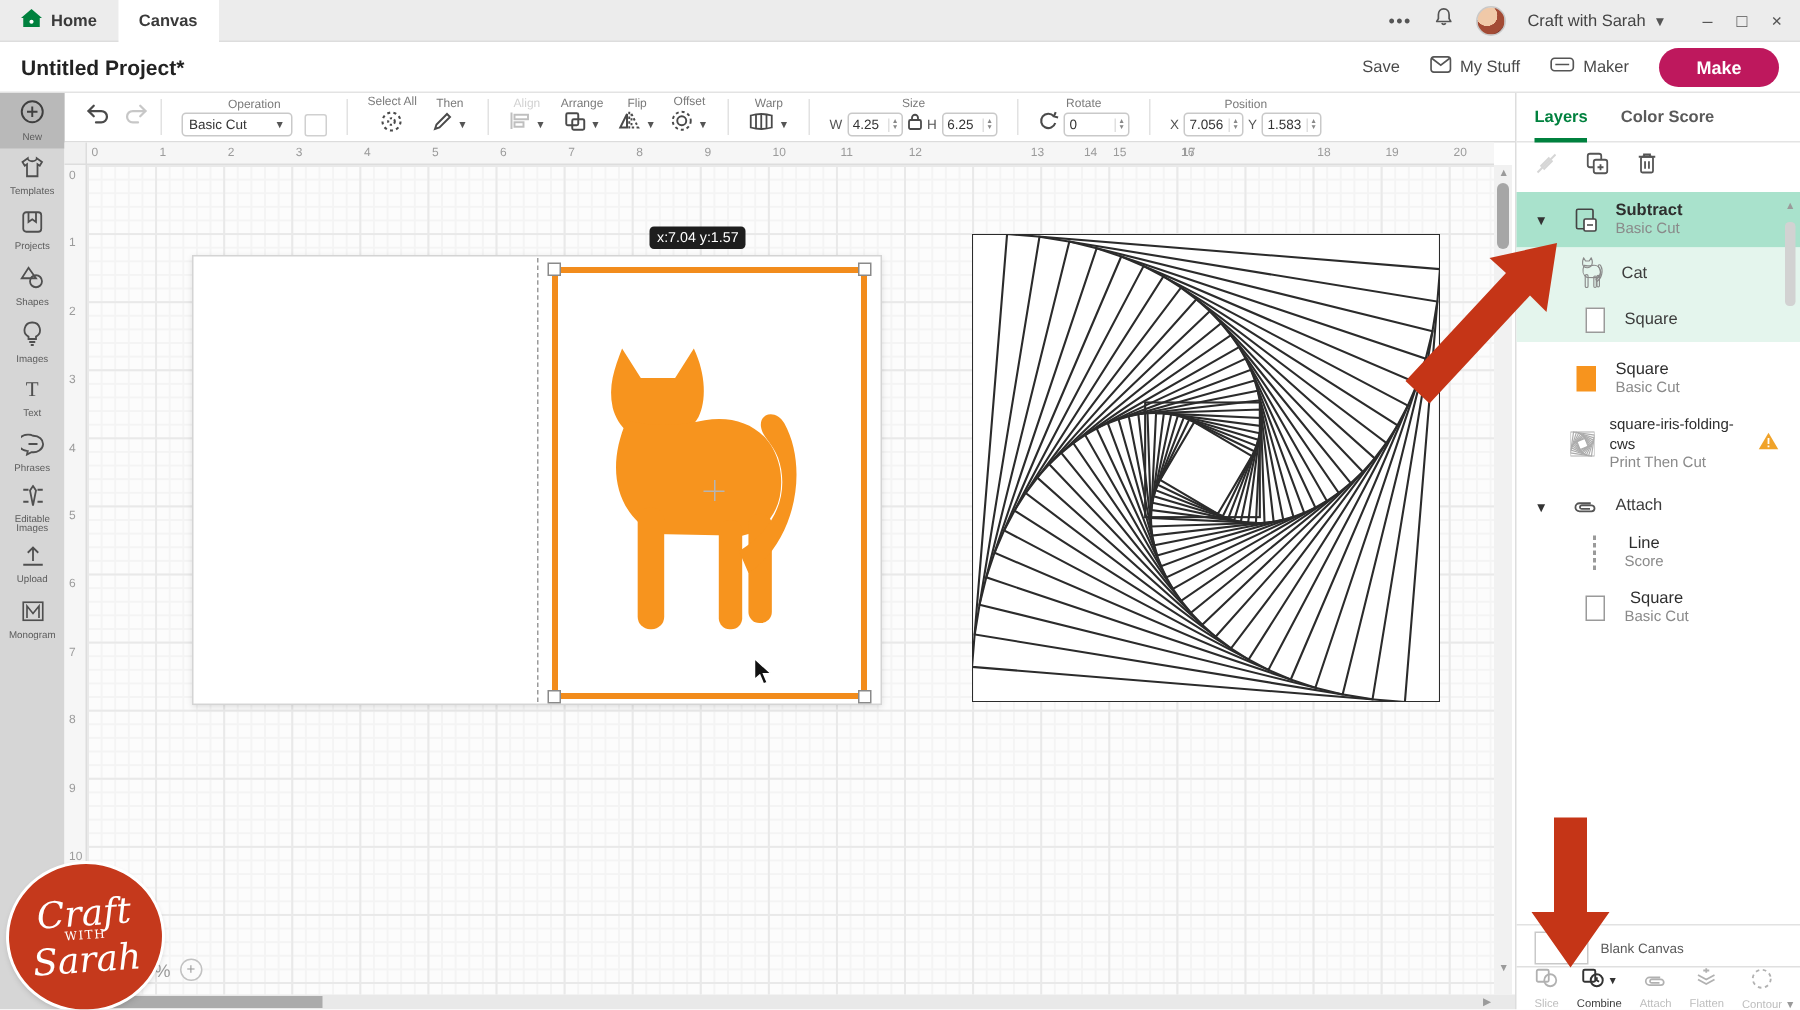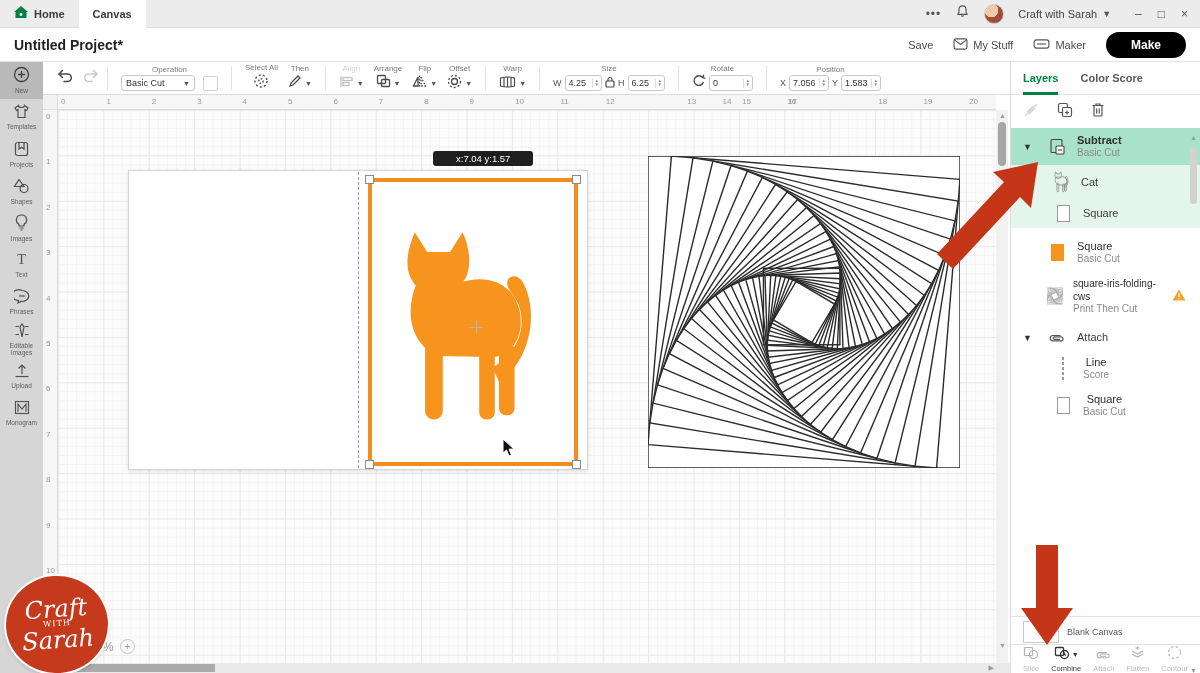--- a/index.html
+++ b/index.html
@@ -16,21 +16,21 @@
   .avatar { width:20px; height:20px; border-radius:50%; background:radial-gradient(circle at 35% 30%, #f0c9a8 0 40%, #a34b35 41% 75%, #7c3326 76%); border:1px solid #c9c9c9; }
   .account { font-size:11px; color:#444; display:flex; align-items:center; gap:5px; }
   .winctl { font-size:12px; color:#555; display:flex; gap:16px; margin-left:10px; }
   .chev { font-size:9px; color:#555; }
 
   
   .header { position:absolute; left:0; top:28px; width:1200px; height:34px; background:#fff; border-bottom:1px solid #e3e3e3; display:flex; align-items:center; }
   .proj-title { font-size:14px; font-weight:bold; color:#222; padding-left:14px; }
   .header-right { margin-left:auto; display:flex; align-items:center; gap:20px; padding-right:14px; }
   .hlink { font-size:11px; color:#4a4a4a; display:flex; align-items:center; gap:5px; }
-  .make-btn { width:80px; height:26px; border-radius:14px; background:#000000; color:#fff; font-size:12px; font-weight:bold; display:flex; align-items:center; justify-content:center; }
+  .make-btn { width:80px; height:26px; border-radius:14px; background:#be185d; color:#fff; font-size:12px; font-weight:bold; display:flex; align-items:center; justify-content:center; }
 
   
   .toolbar { position:absolute; left:43px; top:62px; width:967px; height:33px; background:#fff; border-bottom:1px solid #dcdcdc; display:flex; align-items:center; padding-left:14px; }
   .sep { width:1px; height:24px; background:#e2e2e2; margin:0 8px; }
   .tool { display:flex; flex-direction:column; align-items:center; gap:1px; margin:0 5px; }
   .tool .lbl { font-size:8px; color:#7a7a7a; white-space:nowrap; }
   .tool .row { display:flex; align-items:center; gap:3px; }
   .tool.disabled .lbl, .tool.disabled svg { opacity:.35; }
   .caret { font-size:7px; color:#555; }
   .selectbox { width:74px; height:16px; border:1px solid #c9c9c9; border-radius:3px; font-size:9px; color:#333; display:flex; align-items:center; justify-content:space-between; padding:0 4px; }
@@ -63,21 +63,21 @@
     background-size:45.4px 45.4px, 45.4px 45.4px, 9.08px 9.08px, 9.08px 9.08px; }
   .card { position:absolute; left:128px; top:170px; width:460px; height:300px; background:#fff; border:1px solid #d4d4d4; box-shadow:0 1px 4px rgba(0,0,0,.12); }
   .foldline { position:absolute; left:229px; top:1px; height:296px; width:0; border-left:1px dashed #9a9a9a; }
   .selection { position:absolute; left:368px; top:178px; width:210px; height:288px; border:4px solid #F28C1C; }
   .handle { position:absolute; width:9px; height:9px; background:#fff; border:1px solid #8a8a8a; }
   .h-tl{left:-7px;top:-7px;} .h-tr{right:-7px;top:-7px;} .h-bl{left:-7px;bottom:-7px;} .h-br{right:-7px;bottom:-7px;}
   .cat-wrap { position:absolute; left:18px; top:42px; width:168px; height:208px; }
   .crosshair { position:absolute; left:97px; top:138px; width:14px; height:14px; }
   .crosshair:before{content:"";position:absolute;left:7px;top:0;width:1px;height:14px;background:#b5b5b5;}
   .crosshair:after{content:"";position:absolute;top:7px;left:0;height:1px;width:14px;background:#b5b5b5;}
-  .tooltip { position:absolute; left:433px; top:151px; background:#1e1e1e; color:#fff; font-size:9.5px; padding:2px 23px; border-radius:3px; white-space:nowrap; }
+  .tooltip { position:absolute; left:433px; top:151px; background:#1e1e1e; color:#fff; font-size:9.5px; padding:2px 5px; border-radius:3px; white-space:nowrap; }
   .iris-box { position:absolute; left:648px; top:156px; width:312px; height:312px; background:#fff; }
   .cursor { position:absolute; left:502px; top:438px; }
 
   
   .vscroll { position:absolute; left:996px; top:110px; width:12px; height:553px; background:#f1f1f1; }
   .vscroll .thumb { position:absolute; left:2px; top:12px; width:8px; height:44px; background:#a6a6a6; border-radius:4px; }
   .hscroll { position:absolute; left:43px; top:663px; width:967px; height:10px; background:#e9e9e9; }
   .hscroll .thumb { position:absolute; left:17px; top:1px; width:155px; height:8px; background:#ababab; }
   .scroll-arrow { position:absolute; font-size:7px; color:#9a9a9a; }
   .zoom-pill { position:absolute; left:62px; top:639px; display:flex; align-items:center; gap:6px; color:#9a9a9a; font-size:12px; }

